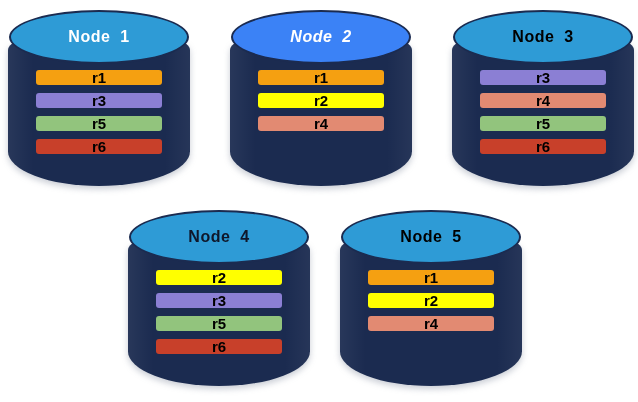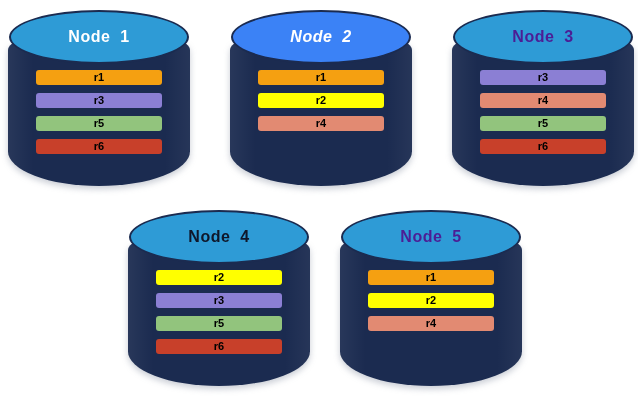--- a/index.html
+++ b/index.html
@@ -95,21 +95,21 @@
     height: 15px;
     margin-bottom: 8px;
     border-radius: 3px;
     display: flex;
     align-items: center;
     justify-content: center;
     box-sizing: border-box;
   }
 
   .bar-label {
-    font-size: 11px;
+    font-size: 15px;
     font-weight: bold;
     color: #000000;
     line-height: 1;
   }
 </style>
 </head>
 <body>
 
 <div id="canvas">
     <div class="node" style="left: 8px; top: 8px;">
@@ -145,21 +145,21 @@
           <span class="bar-label" style="color: rgb(0, 0, 0);">r2</span>
         </div>
         <div class="bar" style="background: rgb(226, 138, 114);">
           <span class="bar-label" style="color: rgb(0, 0, 0);">r4</span>
         </div>
       </div>
     </div>
     <div class="node" style="left: 452px; top: 8px;">
       <div class="node-body" style="background: rgb(27, 43, 80);"></div>
       <div class="node-top" style="background: rgb(46, 155, 214);">
-        <span class="node-title" style="color: #4c1d95;">Node  3</span>
+        <span class="node-title" style="color: #000000;">Node  3</span>
       </div>
       <div class="bars">
         <div class="bar" style="background: rgb(139, 127, 212);">
           <span class="bar-label" style="color: rgb(0, 0, 0);">r3</span>
         </div>
         <div class="bar" style="background: rgb(226, 138, 114);">
           <span class="bar-label" style="color: rgb(0, 0, 0);">r4</span>
         </div>
         <div class="bar" style="background: rgb(146, 196, 125);">
           <span class="bar-label" style="color: rgb(0, 0, 0);">r5</span>
@@ -185,21 +185,21 @@
           <span class="bar-label" style="color: rgb(0, 0, 0);">r5</span>
         </div>
         <div class="bar" style="background: rgb(200, 64, 42);">
           <span class="bar-label" style="color: rgb(0, 0, 0);">r6</span>
         </div>
       </div>
     </div>
     <div class="node" style="left: 340px; top: 208px;">
       <div class="node-body" style="background: rgb(27, 43, 80);"></div>
       <div class="node-top" style="background: rgb(46, 155, 214);">
-        <span class="node-title" style="color: #4c1d95;">Node  5</span>
+        <span class="node-title" style="color: #000000;">Node  5</span>
       </div>
       <div class="bars">
         <div class="bar" style="background: rgb(245, 160, 17);">
           <span class="bar-label" style="color: rgb(0, 0, 0);">r1</span>
         </div>
         <div class="bar" style="background: rgb(255, 255, 0);">
           <span class="bar-label" style="color: rgb(0, 0, 0);">r2</span>
         </div>
         <div class="bar" style="background: rgb(226, 138, 114);">
           <span class="bar-label" style="color: rgb(0, 0, 0);">r4</span>

